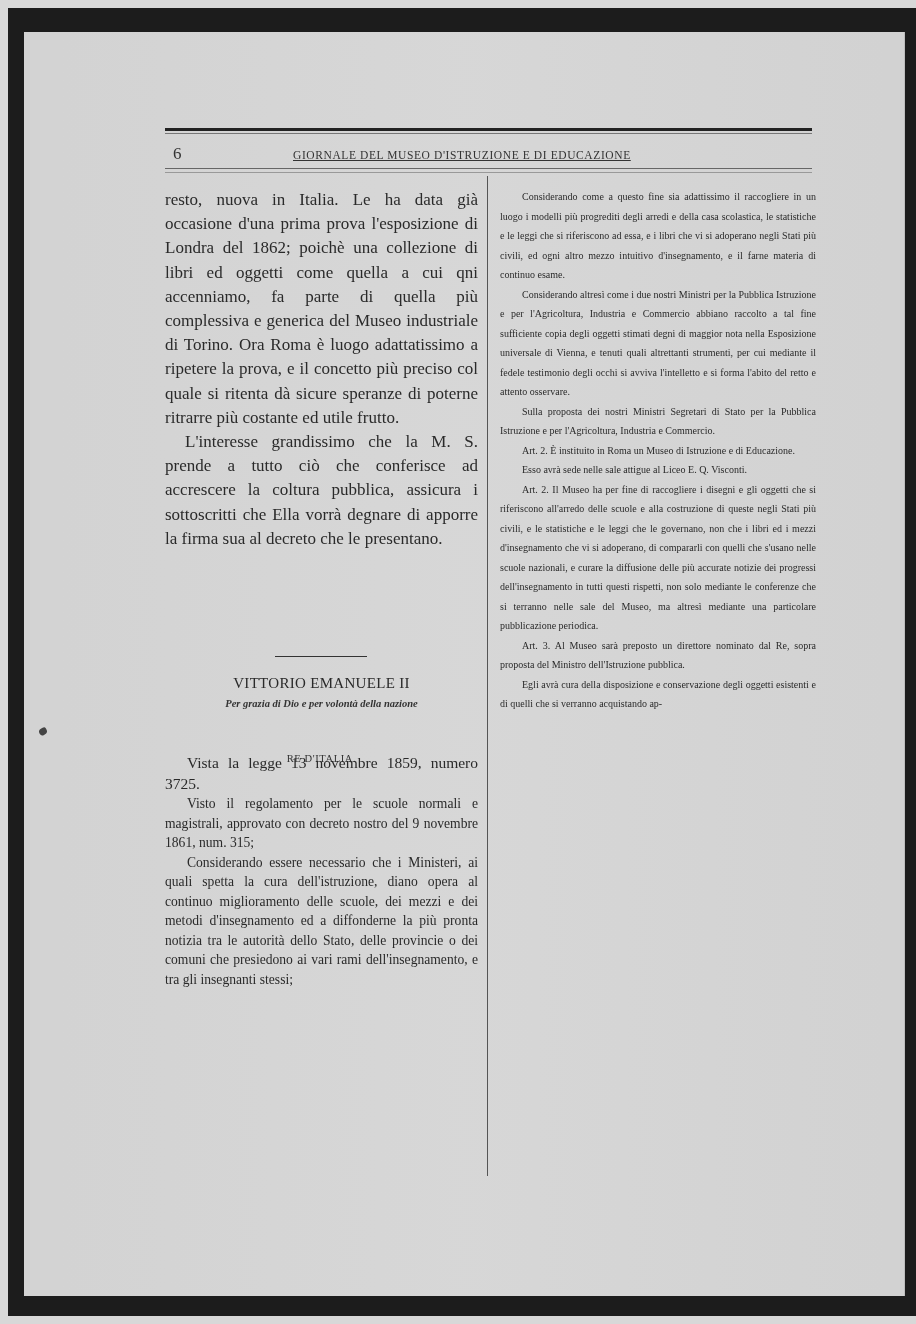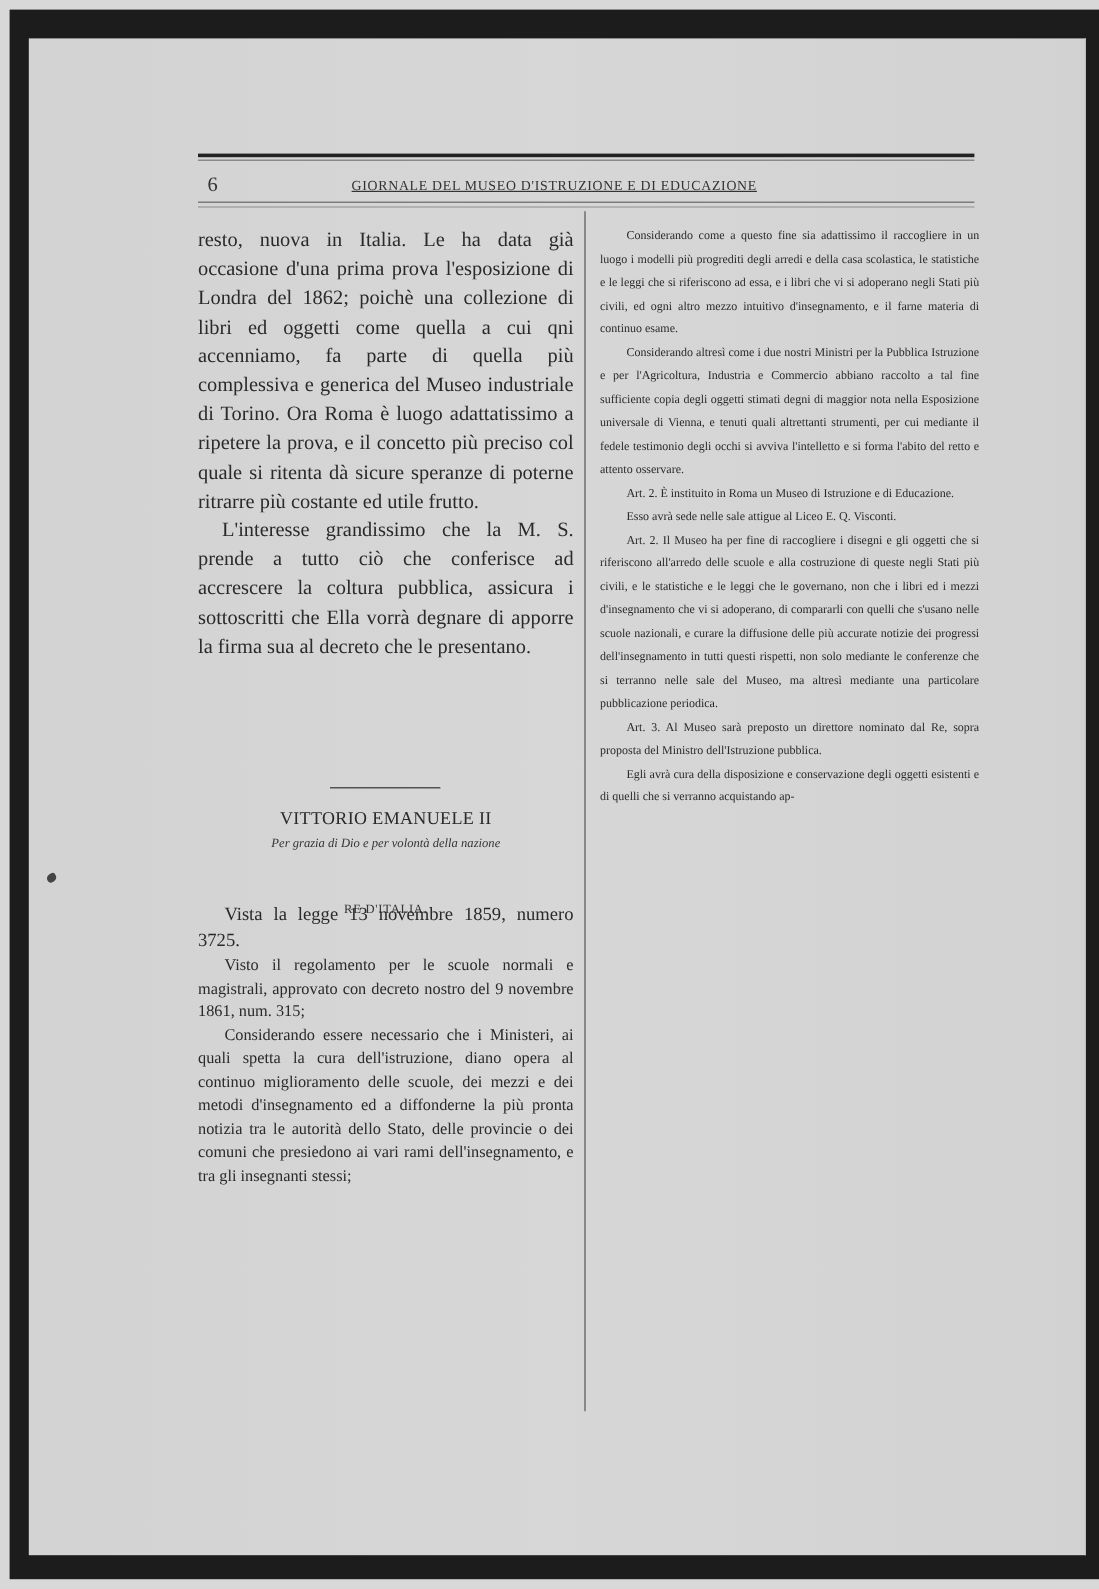--- a/index.html
+++ b/index.html
@@ -61,21 +61,21 @@
   }
   .short-rule {
     position:absolute; left:275px; top:656px; width:92px; height:1px; background:#333;
   }
   .king-title {
     position:absolute; left:165px; top:675px; width:313px; text-align:center;
     font-size:15px; letter-spacing:0.3px;
   }
   .grace-line {
     position:absolute; left:165px; top:698px; width:313px; text-align:center;
-    font-size:10.5px; font-style:italic; font-weight:normal; color:#333;
+    font-size:10.5px; font-style:italic; font-weight:bold; color:#333;
   }
   .re-line {
     position:absolute; left:165px; top:721px; width:313px; text-align:center;
     font-size:10.5px; letter-spacing:0.6px; color:#333;margin-top:32px;
   }
   .blot {
     position:absolute; left:39px; top:728px; width:8px; height:7px;
     background:#444; border-radius:50% 30% 50% 40%; transform:rotate(-30deg);
   }
 </style>
@@ -109,20 +109,21 @@
 
 <div class="block-small">
   <p class="indent-s" style="font-size:15.5px;line-height:21px;">Vista la legge 13 novembre 1859, numero 3725.</p>
   <p class="indent-s">Visto il regolamento per le scuole normali e magistrali, approvato con decreto nostro del 9 novembre 1861, num. 315;</p>
   <p class="indent-s">Considerando essere necessario che i Ministeri, ai quali spetta la cura dell'istruzione, diano opera al continuo miglioramento delle scuole, dei mezzi e dei metodi d'insegnamento ed a diffonderne la più pronta notizia tra le autorità dello Stato, delle provincie o dei comuni che presiedono ai vari rami dell'insegnamento, e tra gli insegnanti stessi;</p>
 </div>
 
 <div class="col col-right">
   <p class="indent-s">Considerando come a questo fine sia adattissimo il raccogliere in un luogo i modelli più progrediti degli arredi e della casa scolastica, le statistiche e le leggi che si riferiscono ad essa, e i libri che vi si adoperano negli Stati più civili, ed ogni altro mezzo intuitivo d'insegnamento, e il farne materia di continuo esame.</p>
   <p class="indent-s">Considerando altresì come i due nostri Ministri per la Pubblica Istruzione e per l'Agricoltura, Industria e Commercio abbiano raccolto a tal fine sufficiente copia degli oggetti stimati degni di maggior nota nella Esposizione universale di Vienna, e tenuti quali altrettanti strumenti, per cui mediante il fedele testimonio degli occhi si avviva l'intelletto e si forma l'abito del retto e attento osservare.</p>
+  <p class="indent-s">Sulla proposta dei nostri Ministri Segretari di Stato per la Pubblica Istruzione e per l'Agricoltura, Industria e Commercio.</p>
   <p class="indent-s">Art. 2. È instituito in Roma un Museo di Istruzione e di Educazione.</p>
   <p class="indent-s">Esso avrà sede nelle sale attigue al Liceo E. Q. Visconti.</p>
   <p class="indent-s">Art. 2. Il Museo ha per fine di raccogliere i disegni e gli oggetti che si riferiscono all'arredo delle scuole e alla costruzione di queste negli Stati più civili, e le statistiche e le leggi che le governano, non che i libri ed i mezzi d'insegnamento che vi si adoperano, di compararli con quelli che s'usano nelle scuole nazionali, e curare la diffusione delle più accurate notizie dei progressi dell'insegnamento in tutti questi rispetti, non solo mediante le conferenze che si terranno nelle sale del Museo, ma altresì mediante una particolare pubblicazione periodica.</p>
   <p class="indent-s">Art. 3. Al Museo sarà preposto un direttore nominato dal Re, sopra proposta del Ministro dell'Istruzione pubblica.</p>
   <p class="indent-s">Egli avrà cura della disposizione e conservazione degli oggetti esistenti e di quelli che si verranno acquistando ap-</p>
 </div>
 
 <div class="blot"></div>
 
 </body></html>

